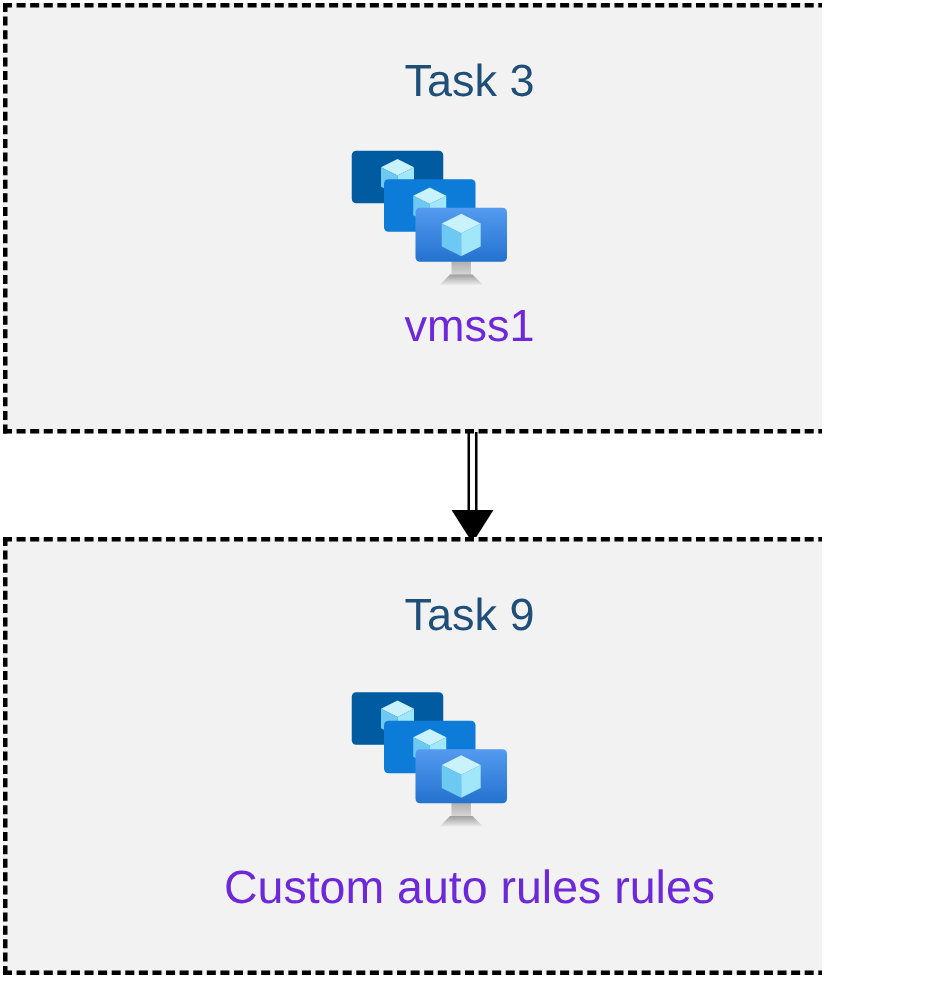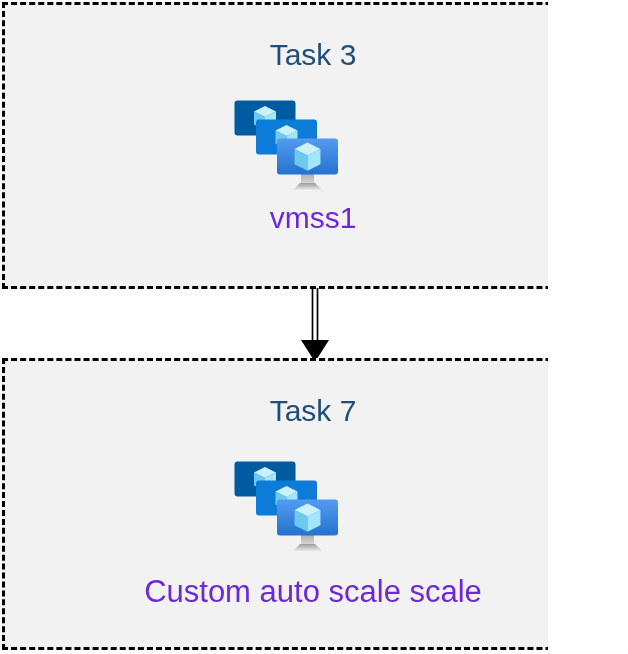--- a/index.html
+++ b/index.html
@@ -129,21 +129,21 @@
     </div>
   </div>
 
   <svg class="connector" viewBox="0 0 42 75">
     <line x1="18.5" y1="0" x2="18.5" y2="57" stroke="#000000" stroke-width="1.7"></line>
     <line x1="23.5" y1="0" x2="23.5" y2="57" stroke="#000000" stroke-width="1.7"></line>
     <polygon points="7,52 35,52 21,74" fill="#000000"></polygon>
   </svg>
 
   <div class="task-box box2">
-    <div class="task-title">Task 7</div>
+    <div class="task-title">Task 9</div>
 
     <svg class="vmss-icon" viewBox="0 0 104 92">
 
       <rect x="0.5" y="0.5" width="61" height="35" rx="3" fill="#005ba1"></rect>
       <g transform="translate(20,6)">
         <path d="M11,0 L22,5.5 L11,11 L0,5.5 Z" fill="#c9f2fd"></path>
         <path d="M0,5.5 L11,11 L11,24 L0,18.5 Z" fill="#6ec9f2"></path>
         <path d="M22,5.5 L11,11 L11,24 L22,18.5 Z" fill="#a2e6fa"></path>
       </g>
 
@@ -159,17 +159,17 @@
 
       <rect x="43" y="38.5" width="61" height="36" rx="3" fill="url(#frontScreenGrad)"></rect>
       <g transform="translate(60.5,42.5) scale(1.18)">
         <path d="M11,0 L22,5.5 L11,11 L0,5.5 Z" fill="#c9f2fd"></path>
         <path d="M0,5.5 L11,11 L11,24 L0,18.5 Z" fill="#6ec9f2"></path>
         <path d="M22,5.5 L11,11 L11,24 L22,18.5 Z" fill="#a2e6fa"></path>
       </g>
     </svg>
 
     <div class="box-label">
-      <div>Custom auto scale scale</div>
+      <div>Custom auto rules rules</div>
     </div>
   </div>
 
 </div>
 
 </body></html>

